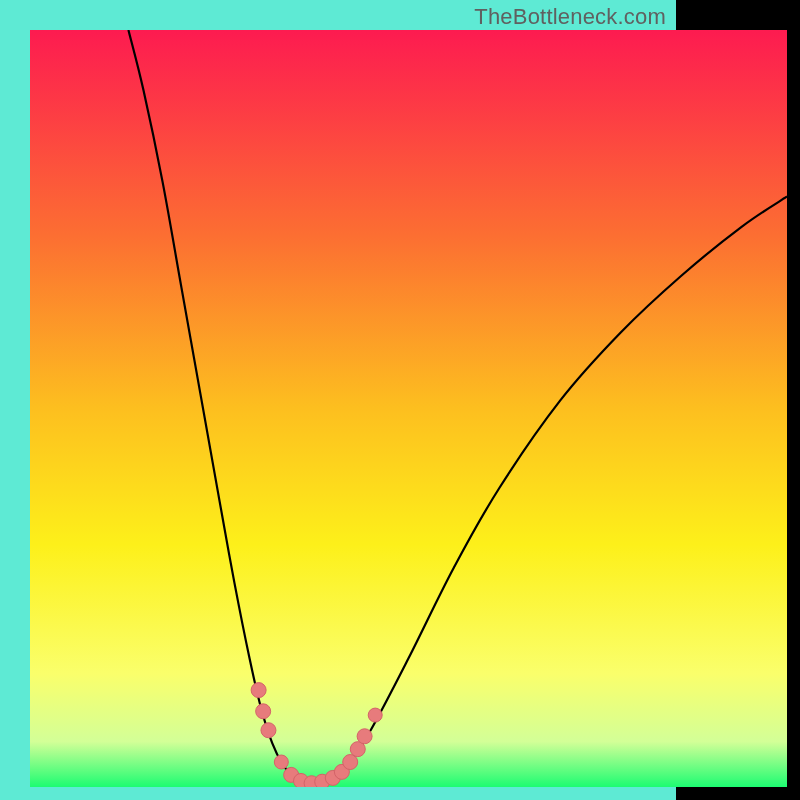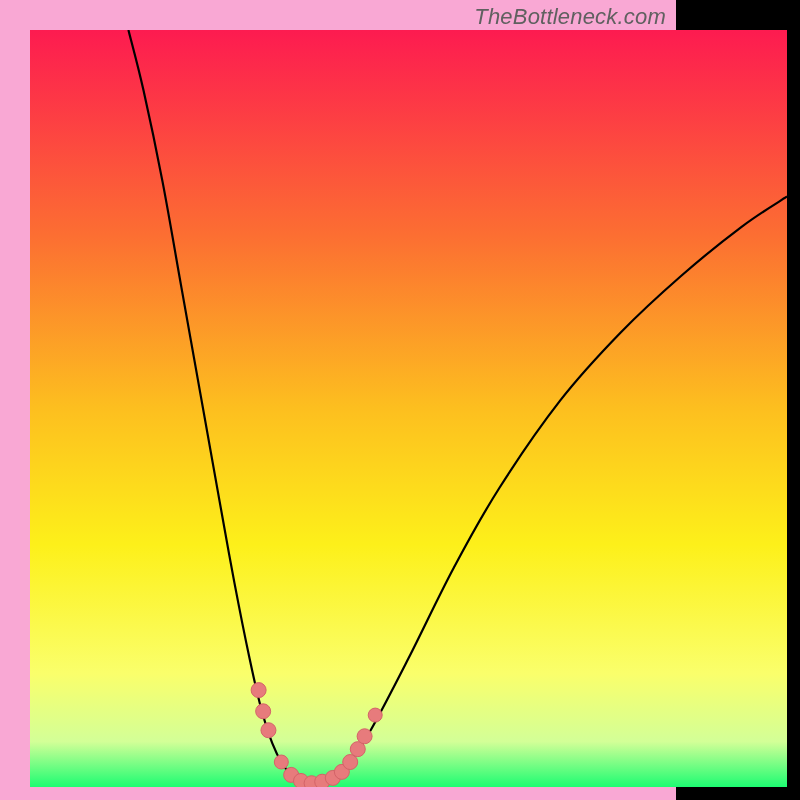--- a/index.html
+++ b/index.html
@@ -9,22 +9,21 @@
     height: 800px;
     background: #000;
     font-family: Arial, Helvetica, sans-serif;
   }
   .frame {
     position: absolute;
     left: 0;
     top: 0;
     width: 676px;
     height: 800px;
-    background: #f9a8d4;
-    font-style: italic;
+    background: #5eead4;
   }
   .watermark {
     position: absolute;
     top: 4px;
     right: 10px;
     color: #606060;
     font-size: 22px;
     font-weight: 500;
     letter-spacing: 0.2px;
     z-index: 10;

